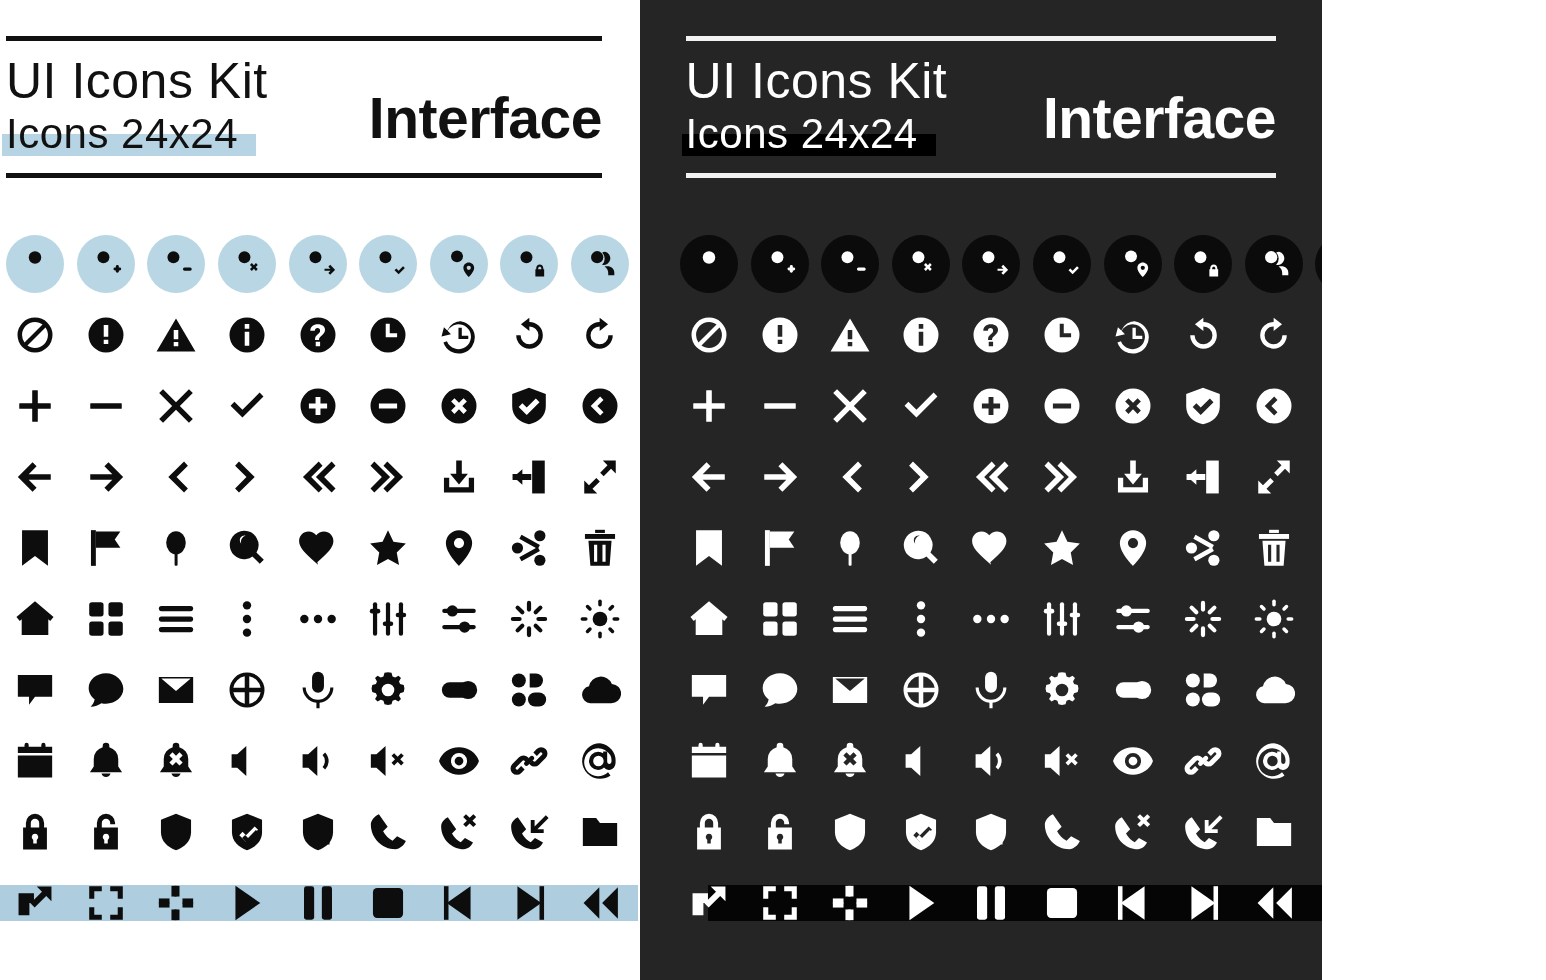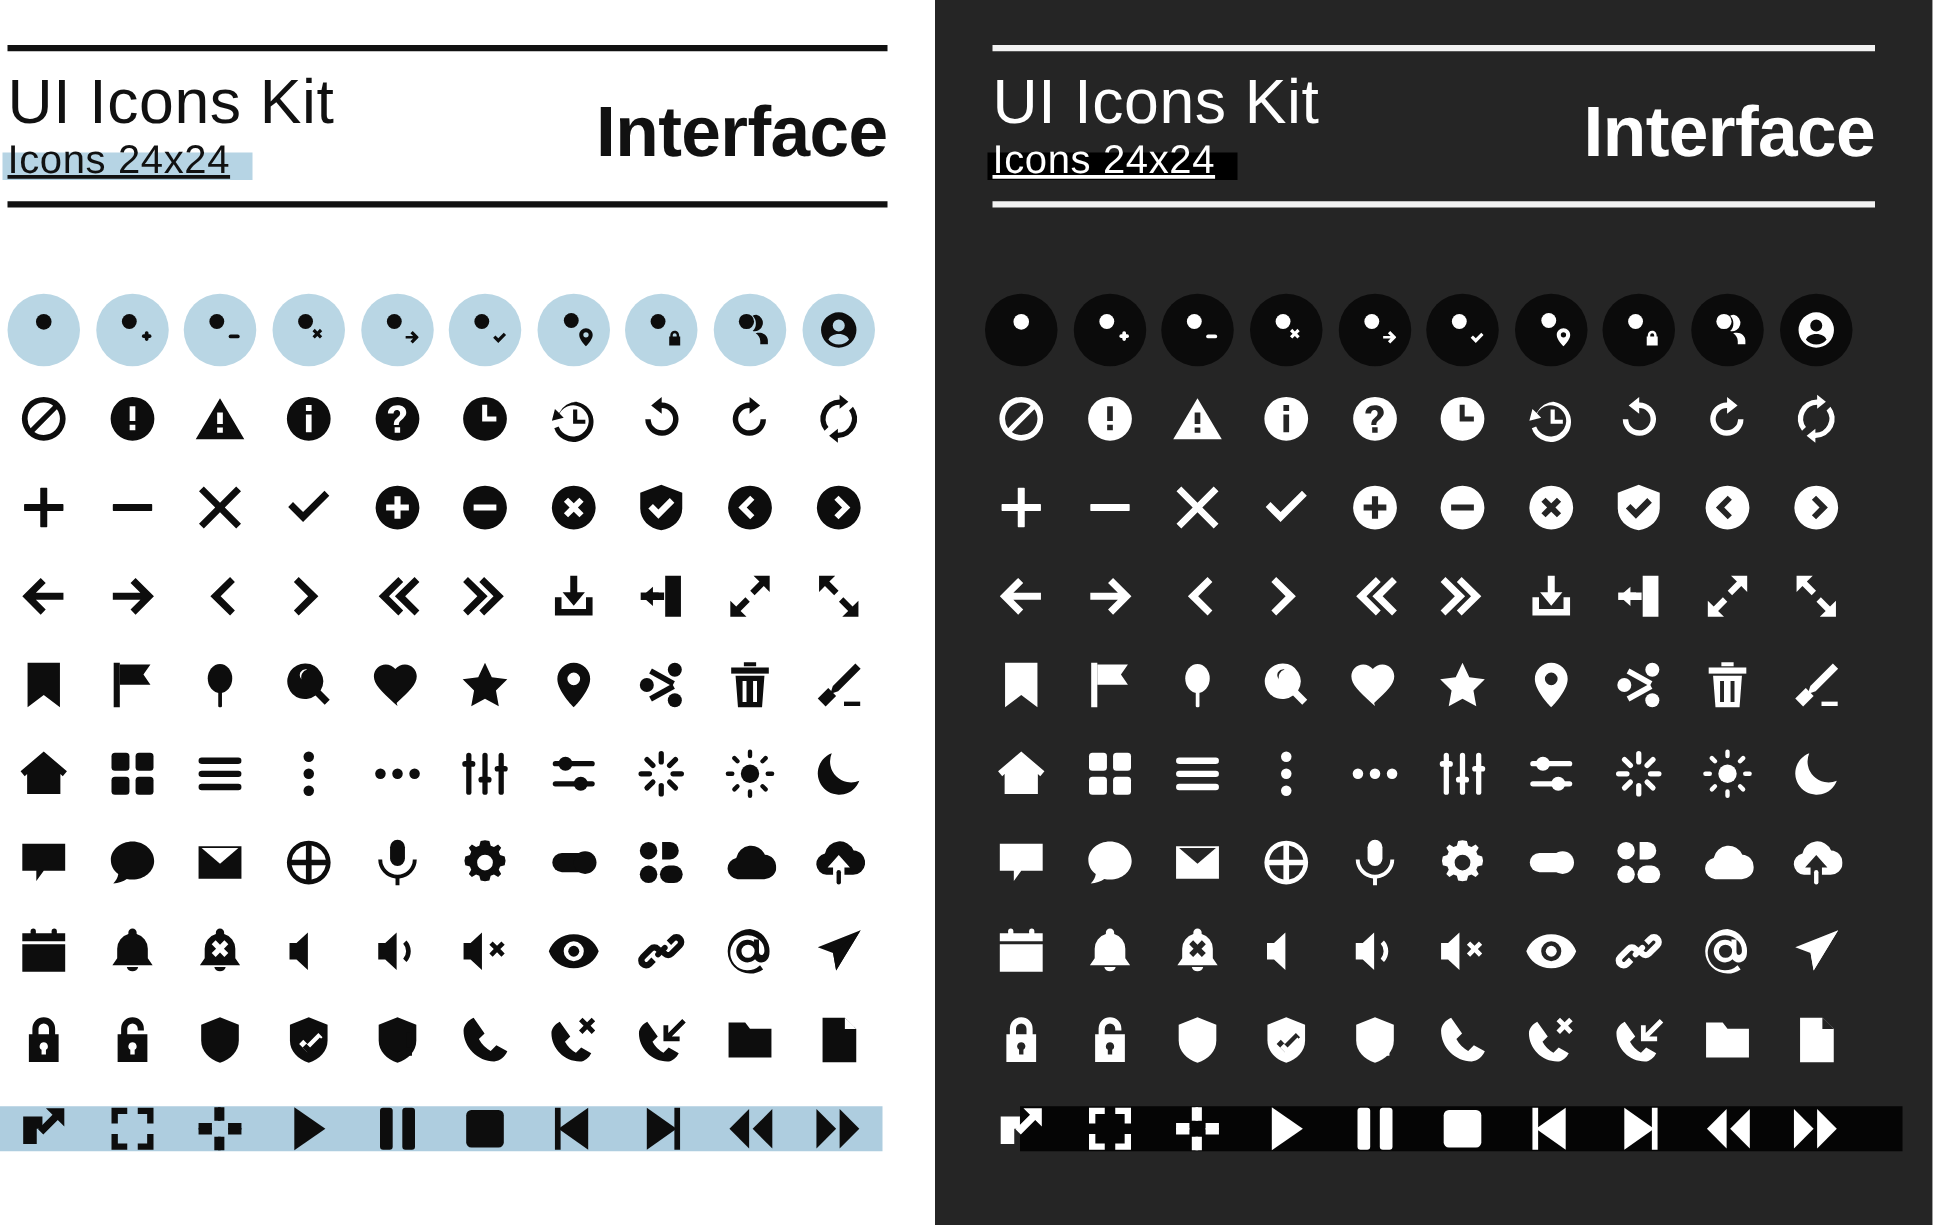--- a/index.html
+++ b/index.html
@@ -2,21 +2,21 @@
 <html><head>
 <meta charset="utf-8">
 <style>
   * { box-sizing: border-box; margin: 0; padding: 0; }
   html, body {
     width: 1546px; height: 980px;
     font-family: "Liberation Sans", sans-serif;
     overflow: hidden;
     background: #ffffff;
   }
-  .stage { position: relative; width: 1546px; height: 980px; display: flex; }
+  .stage { position: relative; width: 1322px; height: 980px; display: flex; }
 
   
   .panel { position: relative; height: 980px; overflow: hidden; }
   .panel-light { width: 746px; background: #ffffff; }
   .panel-gap   { width: 2px;  background: #ffffff; }
   .panel-dark  { width: 798px; background: #252525; }
 
   
   .header { position: absolute; left: 0; right: 0; }
   .panel-light .header { top: 36px; padding-left: 6px; padding-right: 36px; }
@@ -29,24 +29,23 @@
   .header-body {
     display: flex; align-items: flex-end; justify-content: space-between;
     padding-top: 14px; padding-bottom: 10px;
   }
   .titleblock { position: relative; }
   .kit-title {
     font-size: 50px; font-weight: 300; letter-spacing: 0.5px;
     line-height: 1.05; white-space: nowrap;
   }
   .kit-sub {
-    font-size: 32px; font-weight: 300; letter-spacing: 0.5px;
+    font-size: 42px; font-weight: 300; letter-spacing: 0.5px;
     line-height: 1.12; white-space: nowrap; position: relative; z-index: 2;
     display: inline-block;
-    text-decoration: underline;
   }
   .sub-wrap { position: relative; display: inline-block; margin-top: 2px; }
   .sub-highlight {
     position: absolute; left: -4px; right: -18px; bottom: 1px; height: 22px;
     z-index: 1;
   }
   .panel-light .kit-title, .panel-light .kit-sub { color: #111111; }
   .panel-light .sub-highlight { background: #b6d4e4; }
   .panel-dark .kit-title, .panel-dark .kit-sub { color: #ffffff; }
   .panel-dark .sub-highlight { background: #000000; }

